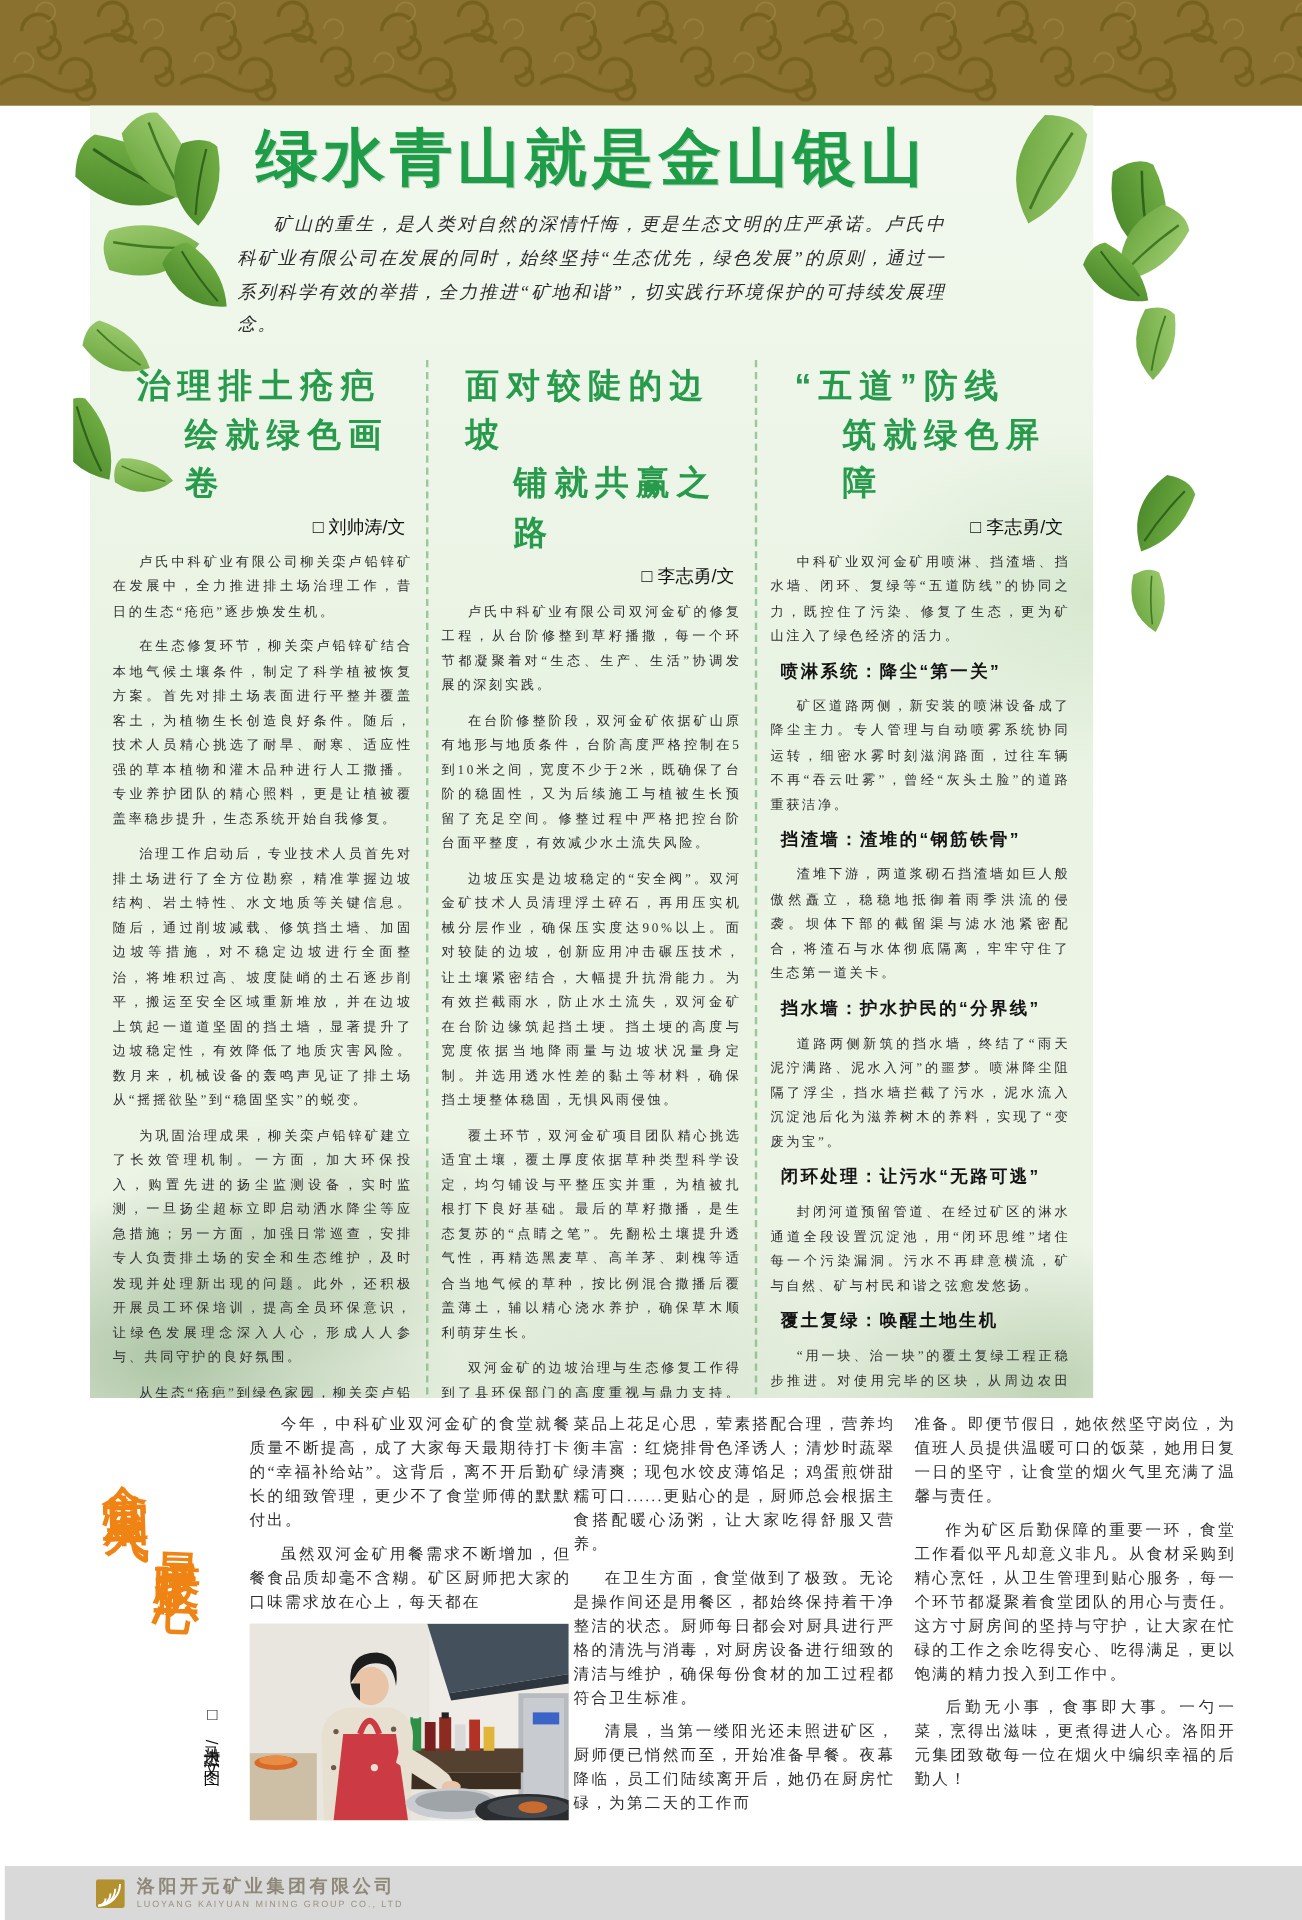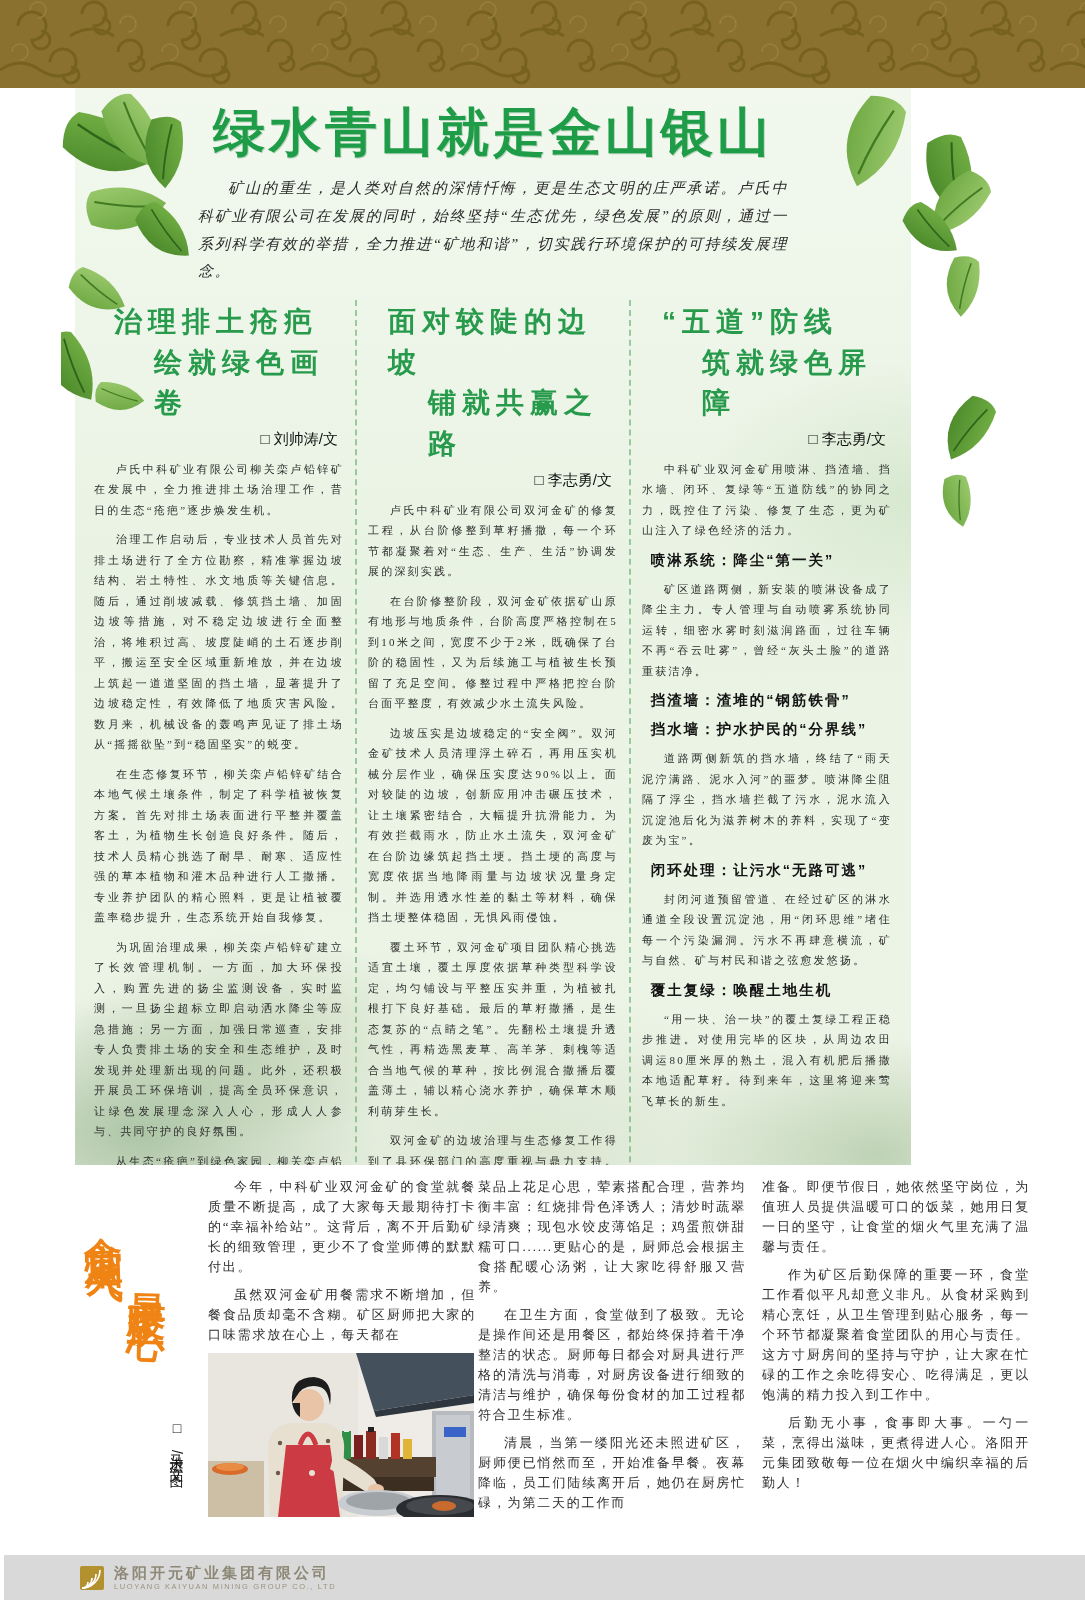--- a/index.html
+++ b/index.html
@@ -148,22 +148,22 @@
 
     <div class="columns">
       <article class="col">
         <h2 class="art-title">
           <span class="l1">治理排土疮疤</span>
           <span class="l2">绘就绿色画卷</span>
         </h2>
         <div class="byline">□ 刘帅涛/文</div>
         <div class="body">
             <p>卢氏中科矿业有限公司柳关栾卢铅锌矿在发展中，全力推进排土场治理工作，昔日的生态“疮疤”逐步焕发生机。</p>
+            <p>在生态修复环节，柳关栾卢铅锌矿结合本地气候土壤条件，制定了科学植被恢复方案。首先对排土场表面进行平整并覆盖客土，为植物生长创造良好条件。随后，技术人员精心挑选了耐旱、耐寒、适应性强的草本植物和灌木品种进行人工撒播。专业养护团队的精心照料，更是让植被覆盖率稳步提升，生态系统开始自我修复。</p>
             <p>治理工作启动后，专业技术人员首先对排土场进行了全方位勘察，精准掌握边坡结构、岩土特性、水文地质等关键信息。随后，通过削坡减载、修筑挡土墙、加固边坡等措施，对不稳定边坡进行全面整治，将堆积过高、坡度陡峭的土石逐步削平，搬运至安全区域重新堆放，并在边坡上筑起一道道坚固的挡土墙，显著提升了边坡稳定性，有效降低了地质灾害风险。数月来，机械设备的轰鸣声见证了排土场从“摇摇欲坠”到“稳固坚实”的蜕变。</p>
-            <p>在生态修复环节，柳关栾卢铅锌矿结合本地气候土壤条件，制定了科学植被恢复方案。首先对排土场表面进行平整并覆盖客土，为植物生长创造良好条件。随后，技术人员精心挑选了耐旱、耐寒、适应性强的草本植物和灌木品种进行人工撒播。专业养护团队的精心照料，更是让植被覆盖率稳步提升，生态系统开始自我修复。</p>
             <p>为巩固治理成果，柳关栾卢铅锌矿建立了长效管理机制。一方面，加大环保投入，购置先进的扬尘监测设备，实时监测，一旦扬尘超标立即启动洒水降尘等应急措施；另一方面，加强日常巡查，安排专人负责排土场的安全和生态维护，及时发现并处理新出现的问题。此外，还积极开展员工环保培训，提高全员环保意识，让绿色发展理念深入人心，形成人人参与、共同守护的良好氛围。</p>
             <p>从生态“疮疤”到绿色家园，柳关栾卢铅锌矿的排土场治理，既是对环境的敬畏与回馈，更是矿山企业践行社会责任、实现可持续发展的生动实践。未来，柳关栾卢铅锌矿将继续秉持绿色发展理念，持续推进排土场治理的深化与拓展，让绿色成为矿山发展最亮丽的底色。</p>
           </div>
       </article>
 
       <article class="col">
         <h2 class="art-title">
           <span class="l1">面对较陡的边坡</span>
           <span class="l2">铺就共赢之路</span>
         </h2>
@@ -181,20 +181,21 @@
         <h2 class="art-title">
           <span class="l1">“五道”防线</span>
           <span class="l2">筑就绿色屏障</span>
         </h2>
         <div class="byline">□ 李志勇/文</div>
         <div class="body">
             <p>中科矿业双河金矿用喷淋、挡渣墙、挡水墙、闭环、复绿等“五道防线”的协同之力，既控住了污染、修复了生态，更为矿山注入了绿色经济的活力。</p>
             <h3>喷淋系统：降尘“第一关”</h3>
             <p>矿区道路两侧，新安装的喷淋设备成了降尘主力。专人管理与自动喷雾系统协同运转，细密水雾时刻滋润路面，过往车辆不再“吞云吐雾”，曾经“灰头土脸”的道路重获洁净。</p>
             <h3>挡渣墙：渣堆的“钢筋铁骨”</h3>
+            <p>渣堆下游，两道浆砌石挡渣墙如巨人般傲然矗立，稳稳地抵御着雨季洪流的侵袭。坝体下部的截留渠与滤水池紧密配合，将渣石与水体彻底隔离，牢牢守住了生态第一道关卡。</p>
             <h3>挡水墙：护水护民的“分界线”</h3>
             <p>道路两侧新筑的挡水墙，终结了“雨天泥泞满路、泥水入河”的噩梦。喷淋降尘阻隔了浮尘，挡水墙拦截了污水，泥水流入沉淀池后化为滋养树木的养料，实现了“变废为宝”。</p>
             <h3>闭环处理：让污水“无路可逃”</h3>
             <p>封闭河道预留管道、在经过矿区的淋水通道全段设置沉淀池，用“闭环思维”堵住每一个污染漏洞。污水不再肆意横流，矿与自然、矿与村民和谐之弦愈发悠扬。</p>
             <h3>覆土复绿：唤醒土地生机</h3>
             <p>“用一块、治一块”的覆土复绿工程正稳步推进。对使用完毕的区块，从周边农田调运80厘米厚的熟土，混入有机肥后播撒本地适配草籽。待到来年，这里将迎来莺飞草长的新生。</p>
           </div>
       </article>
     </div>
   </div>

